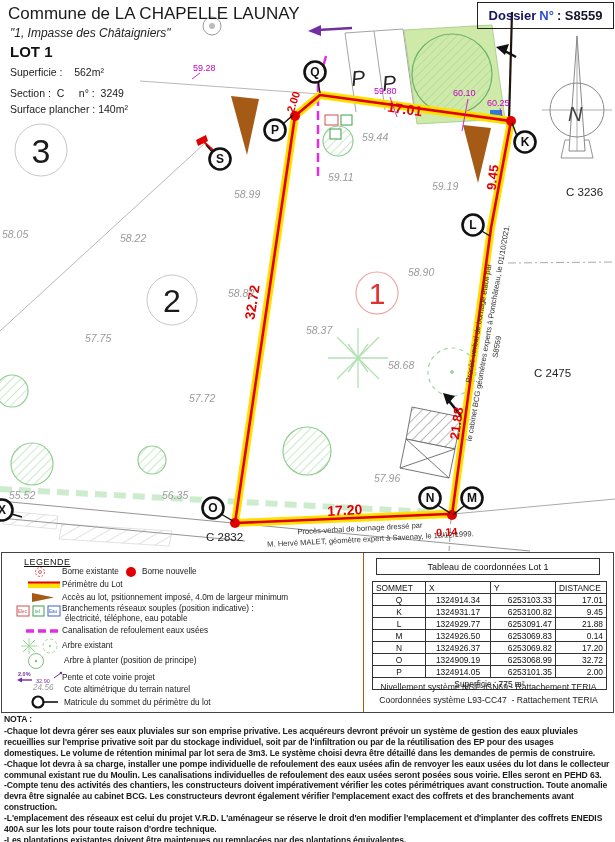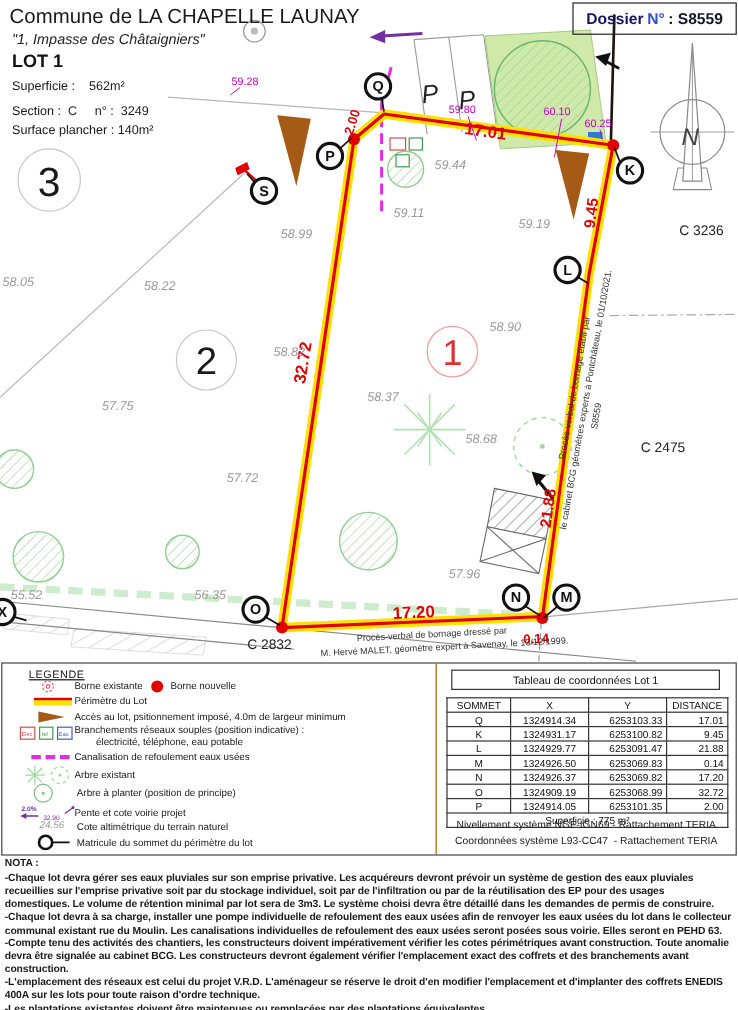--- a/index.html
+++ b/index.html
@@ -24,21 +24,21 @@
                 text-decoration:underline;color:#111;}
   .lrow{position:absolute;font-size:8.2px;color:#1a1a1a;}
   .lsym{position:absolute;}
   .gray-it{font-style:italic;color:#999;}
   
   #tablewrap{position:absolute;left:362px;top:0;width:249px;height:100%;}
   #tbl-title{position:absolute;left:12px;top:5px;width:222px;height:15px;border:1px solid #333;
              display:flex;align-items:center;justify-content:center;font-size:9px;}
   table.coords{position:absolute;left:8px;top:28px;border-collapse:collapse;font-size:8.4px;}
   table.coords td,table.coords th{border:1px solid #333;padding:0 3px;height:11px;font-weight:normal;}
-  table.coords th{text-align:center;}
+  table.coords th{text-align:left;}
   td.cs{width:46px;text-align:center;} td.cx{width:58px;text-align:center;}
   td.cy{width:58px;text-align:right;margin-top:18px;} td.cd{width:44px;text-align:right;}
   td.foot{text-align:center;}
   .tnote{position:absolute;left:0;width:100%;text-align:center;font-size:8.6px;color:#1a1a1a;white-space:pre;}
   
   #nota{left:4px;top:712px;width:606px;font-size:8.6px;line-height:1.27;color:#1a1a1a;letter-spacing:-0.1px;font-weight:bold;}
   #nota .t{margin:2px 0 1px 0;}
   #nota p{margin:0;}
   svg text{font-family:"Liberation Sans",sans-serif;}
   text.elev{font-size:10.5px;font-style:italic;fill:#9a9a9a;}
@@ -343,21 +343,21 @@
 
       <svg class="lsym" style="left:14px;top:52px" width="46" height="13">
         <rect x="1" y="1" width="12" height="10" fill="#fff" stroke="#d05050"></rect>
         <rect x="17" y="1" width="11" height="10" fill="#fff" stroke="#3aa050"></rect>
         <rect x="32" y="1" width="12" height="10" fill="#fff" stroke="#4060c8"></rect>
         <text x="2" y="8" font-size="4.6" fill="#d05050">Elec</text>
         <text x="19" y="8" font-size="4.6" fill="#3aa050">tel</text>
         <text x="33" y="8" font-size="4.6" fill="#4060c8">Eau</text>
       </svg>
       <div class="lrow" style="left:60px;top:51px">Branchements réseaux souples (position indicative) :</div>
-      <div class="lrow" style="left:78px;top:61px">électricité, téléphone, eau potable</div>
+      <div class="lrow" style="left:63px;top:61px">électricité, téléphone, eau potable</div>
 
       <svg class="lsym" style="left:24px;top:74px" width="36" height="8">
         <line x1="0" y1="4" x2="36" y2="4" stroke="#e22ee2" stroke-width="3.5" stroke-dasharray="8,4"></line>
       </svg>
       <div class="lrow" style="left:60px;top:73px">Canalisation de refoulement eaux usées</div>
 
       <svg class="lsym" style="left:18px;top:83px" width="42" height="20">
         <g stroke="#9fd89f" stroke-width="1">
           <line x1="1" y1="10" x2="17" y2="10"></line>
             <line x1="9" y1="2" x2="9" y2="18"></line>

